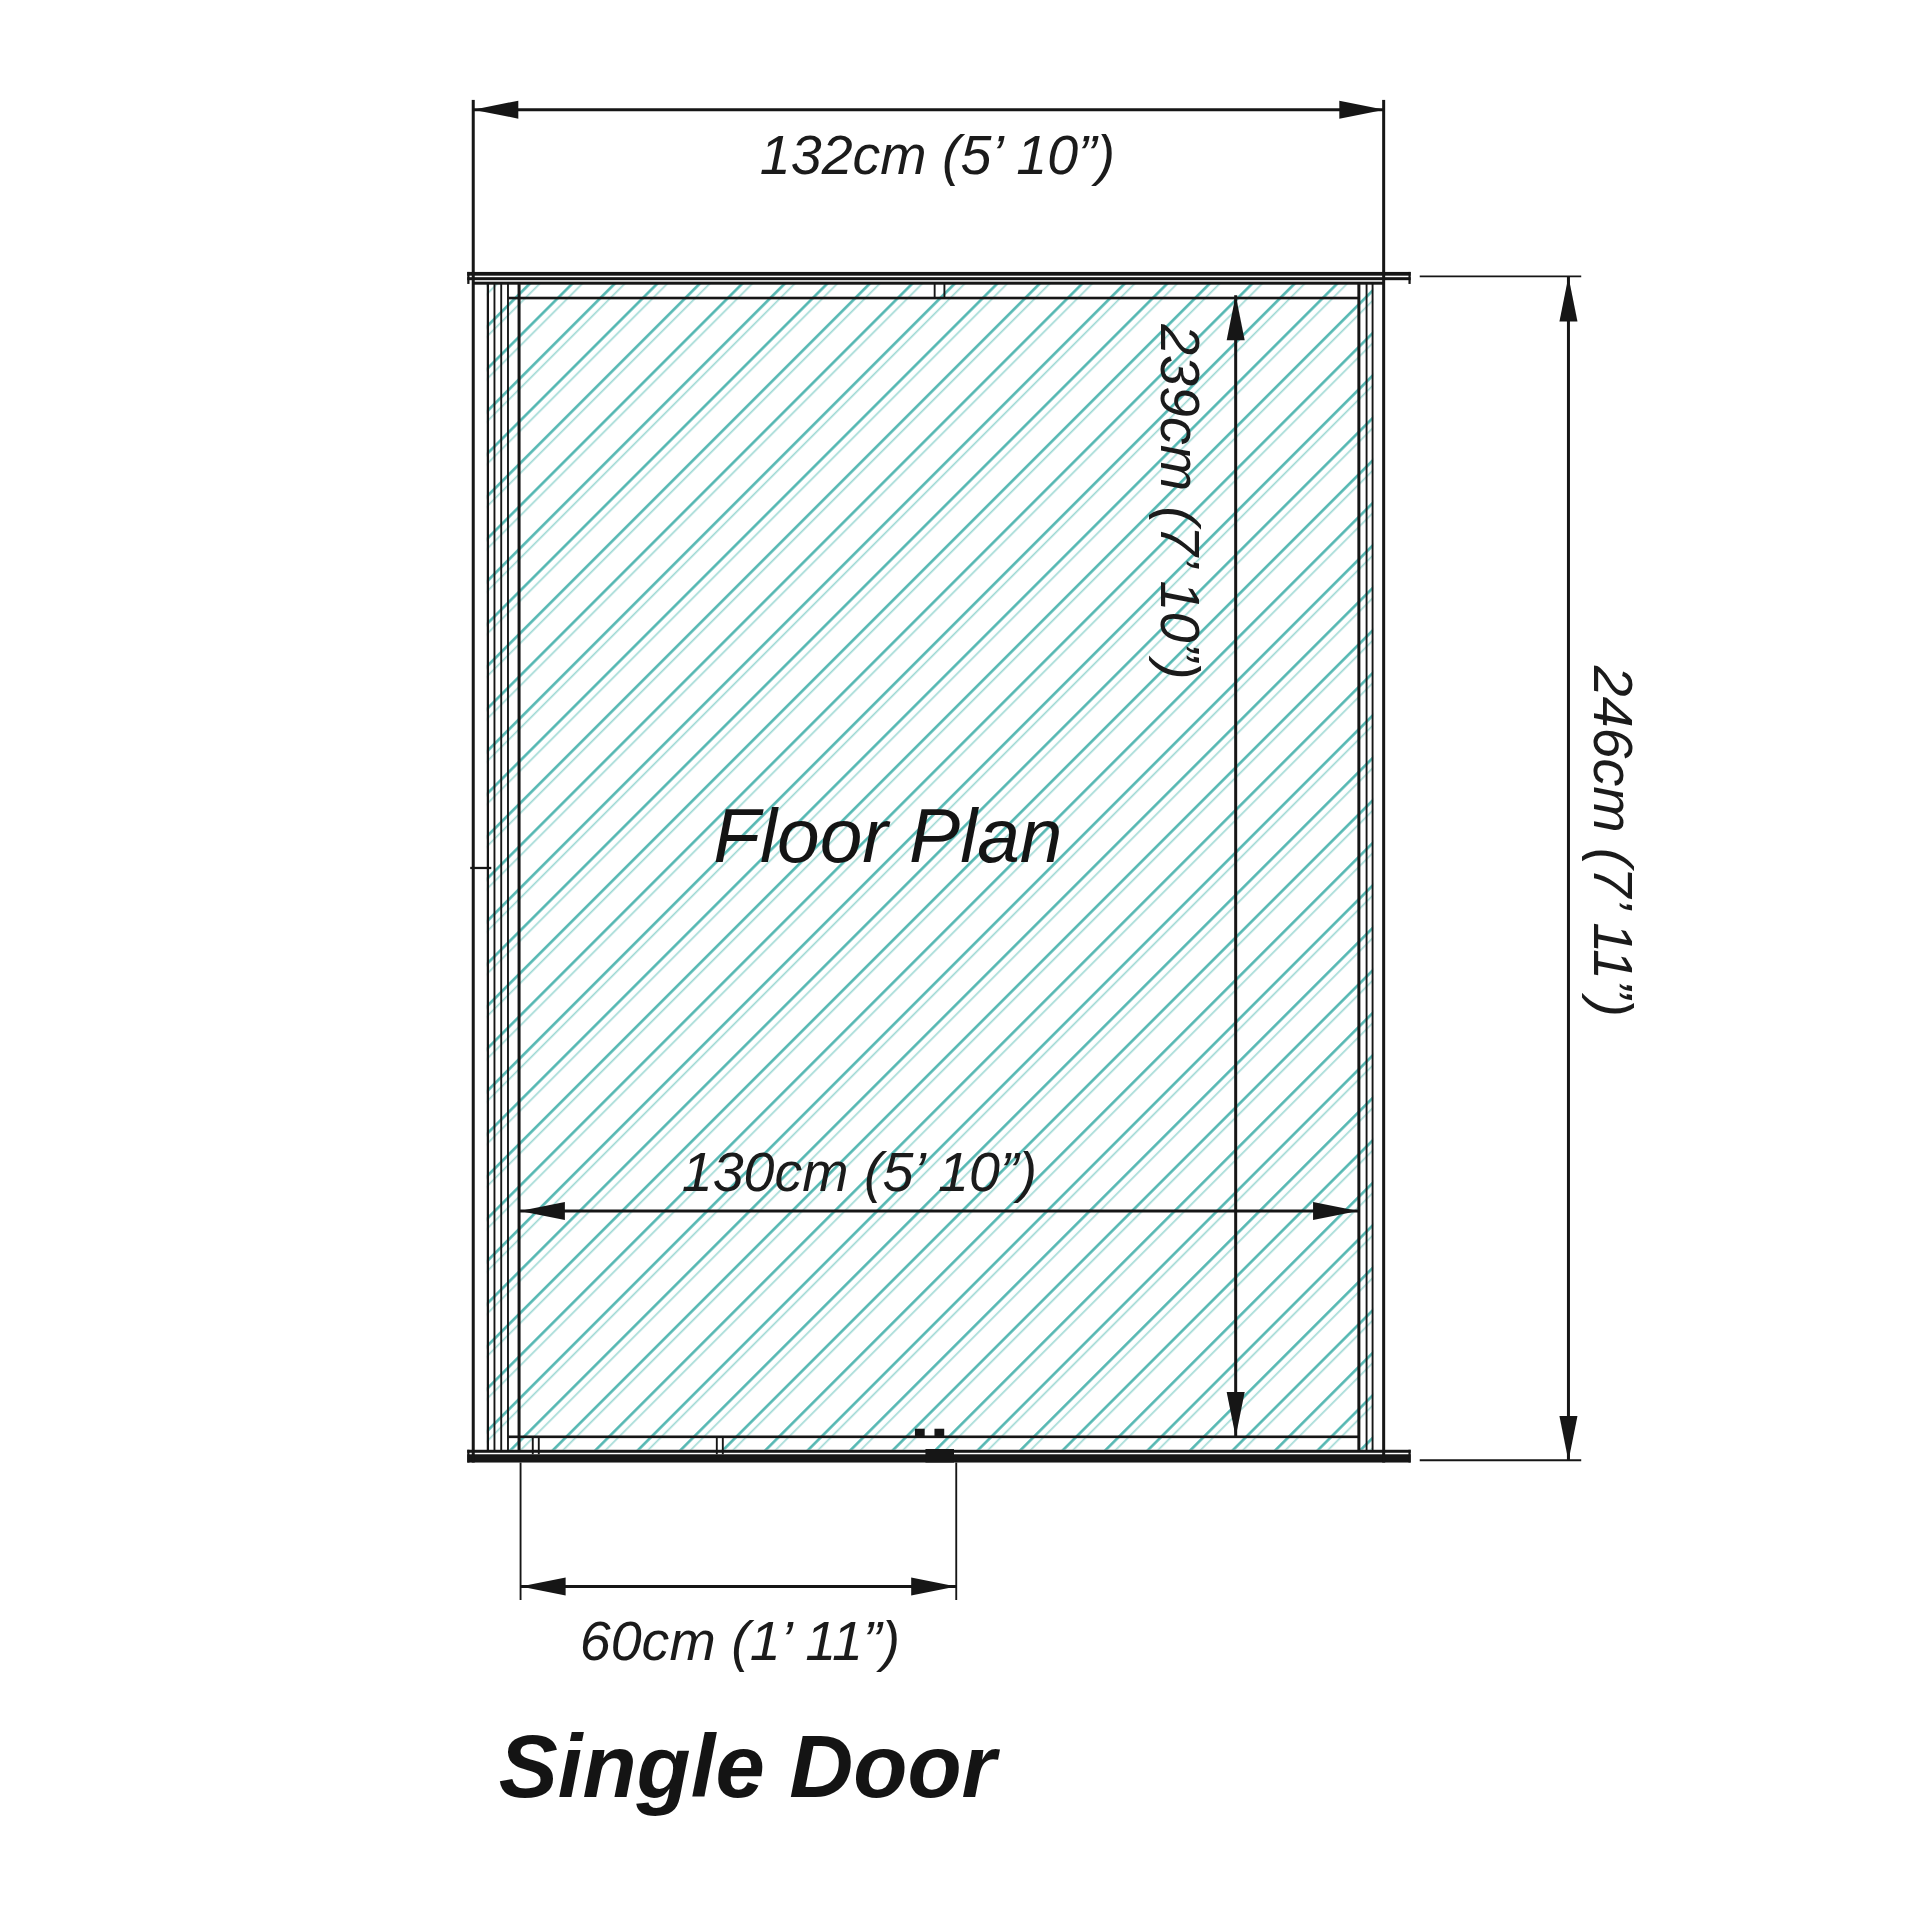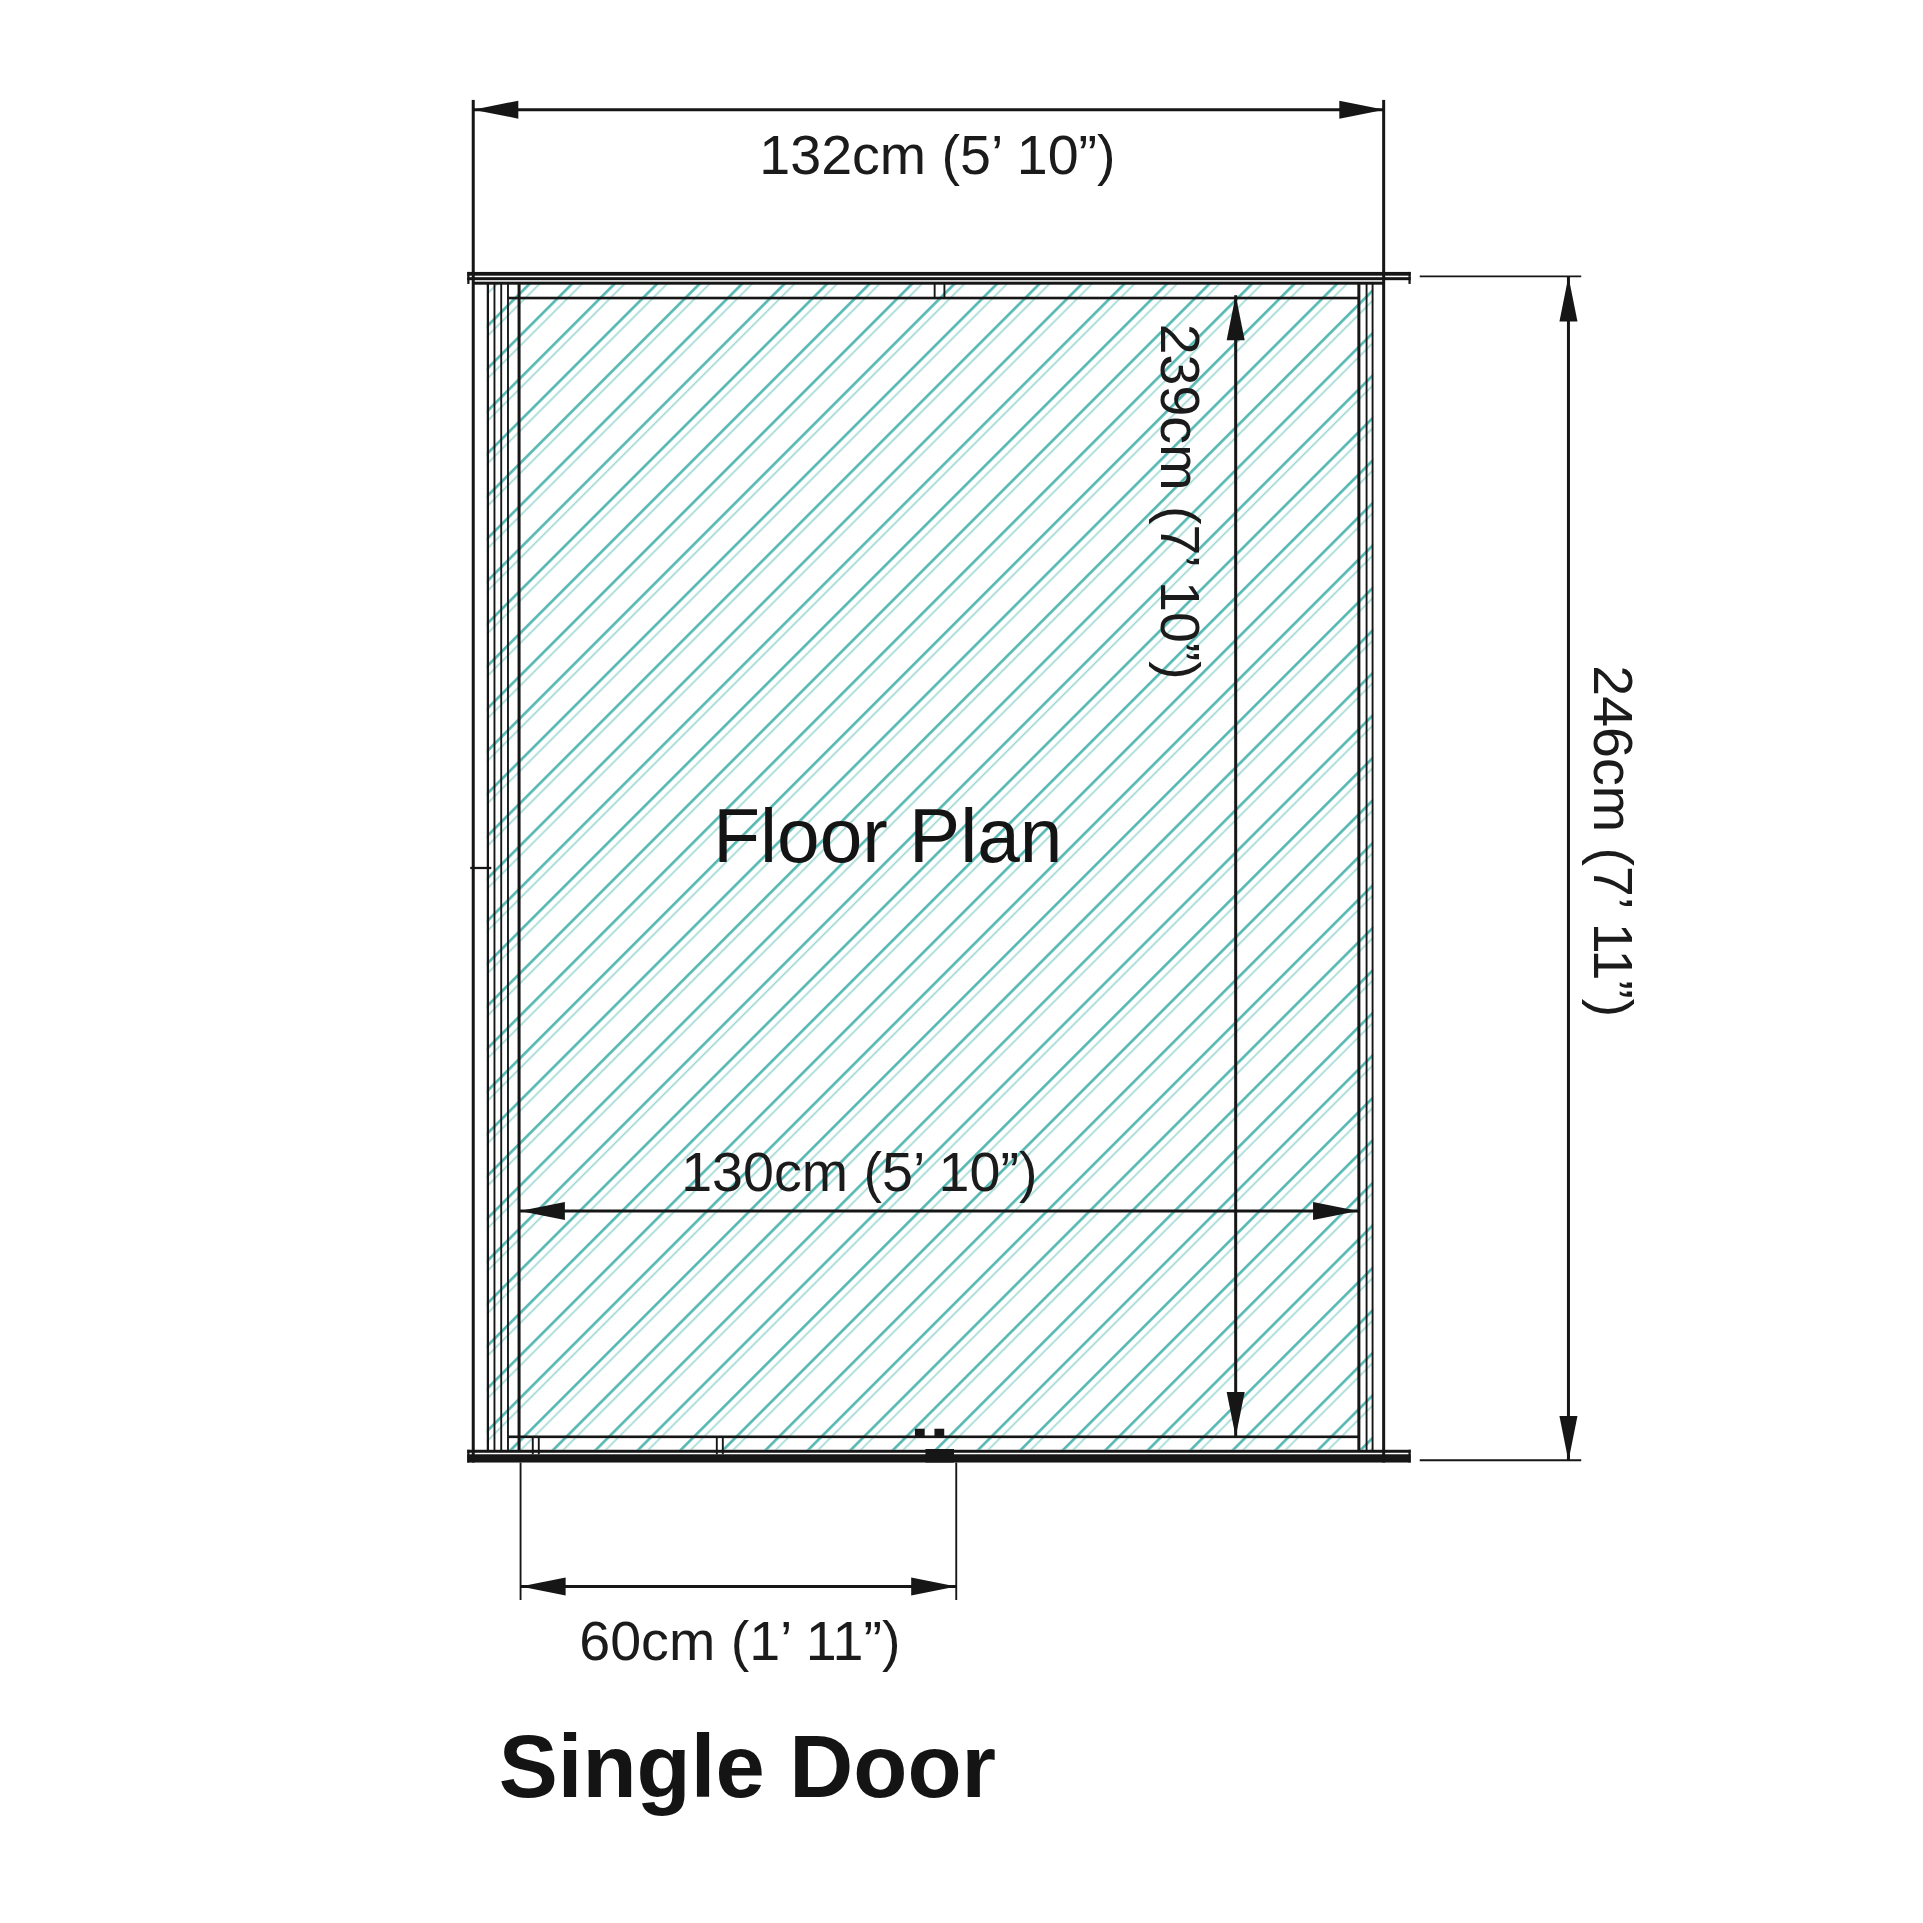--- a/index.html
+++ b/index.html
@@ -6,20 +6,21 @@
     margin: 0;
     padding: 0;
     background: #ffffff;
     font-family: "Liberation Sans", sans-serif;
   }
   .stage {
     width: 100vmin;
     height: 100vmin;
     margin: 0 auto;
     background: #f97316;
+    font-style: italic;
   }
   svg { display: block; width: 100%; height: 100%; }
   .ink { fill: #161616; }
   .dim-stroke { stroke: #161616; stroke-width: 4; fill: none; }
   .thin-stroke { stroke: #161616; stroke-width: 2.5; fill: none; }
   .dim-text {
     font-family: "Liberation Sans", sans-serif;
     font-size: 74px;
     fill: #1b1b1b;
     font-weight: 400;

